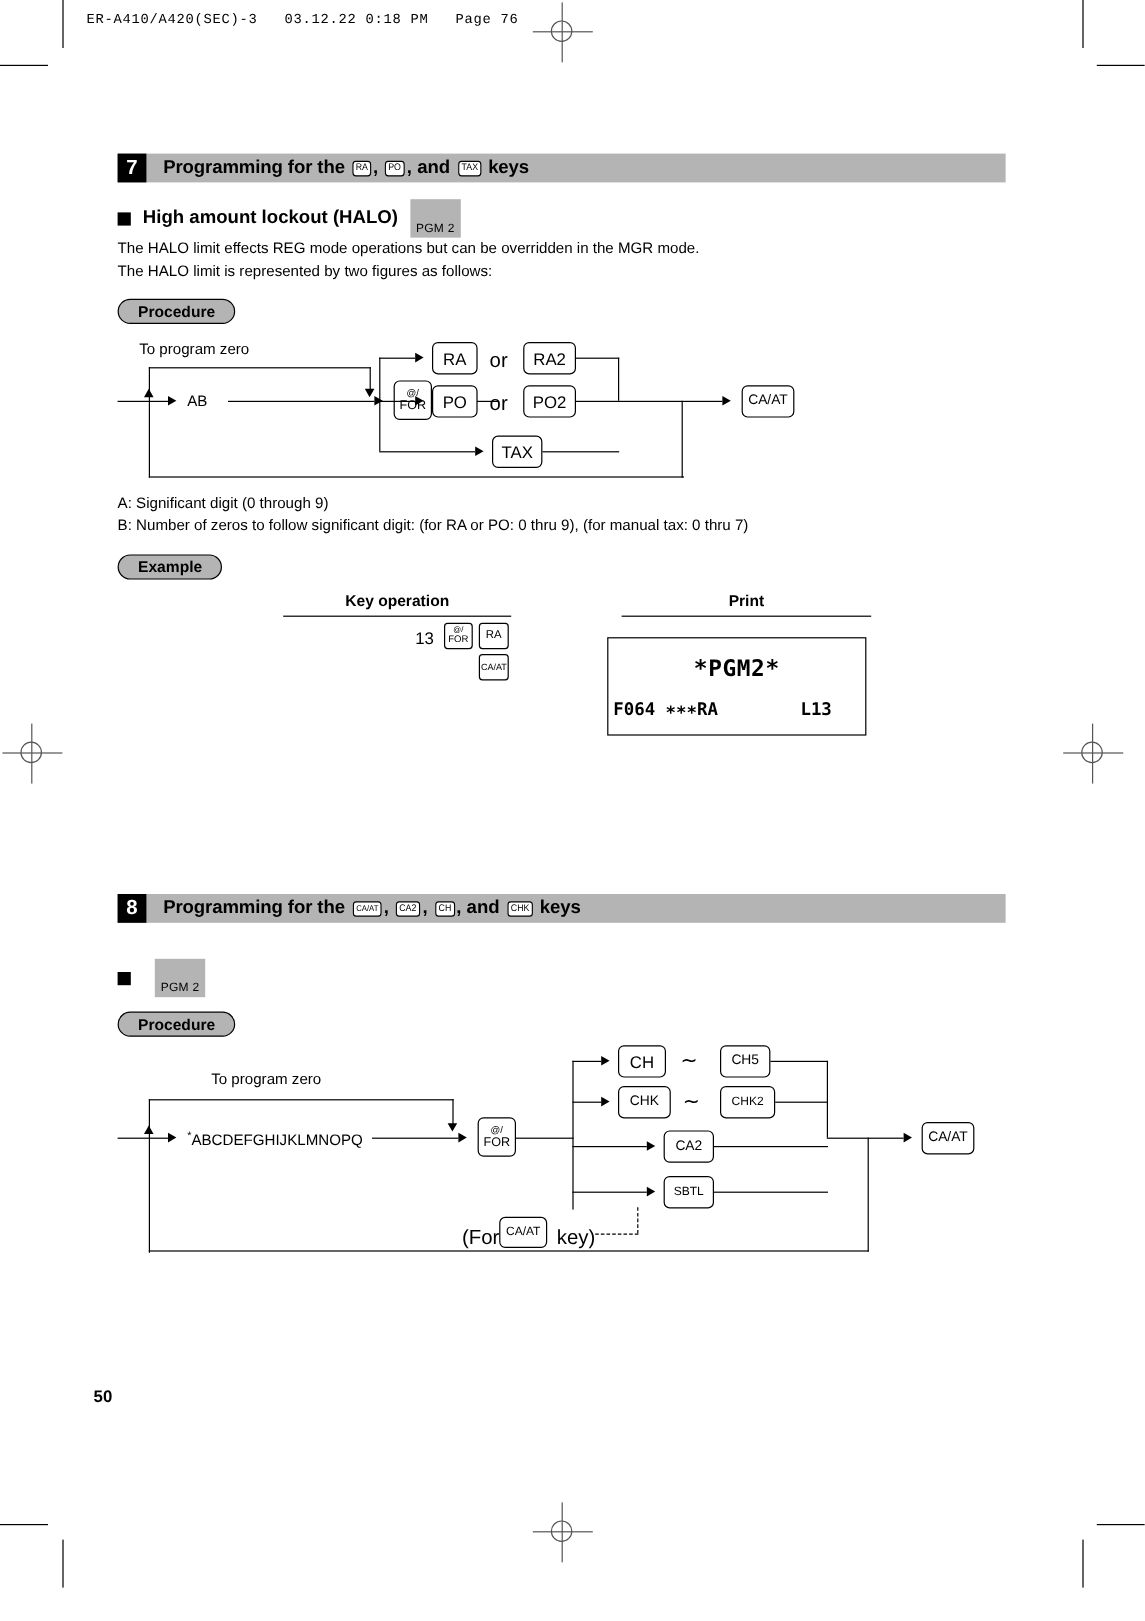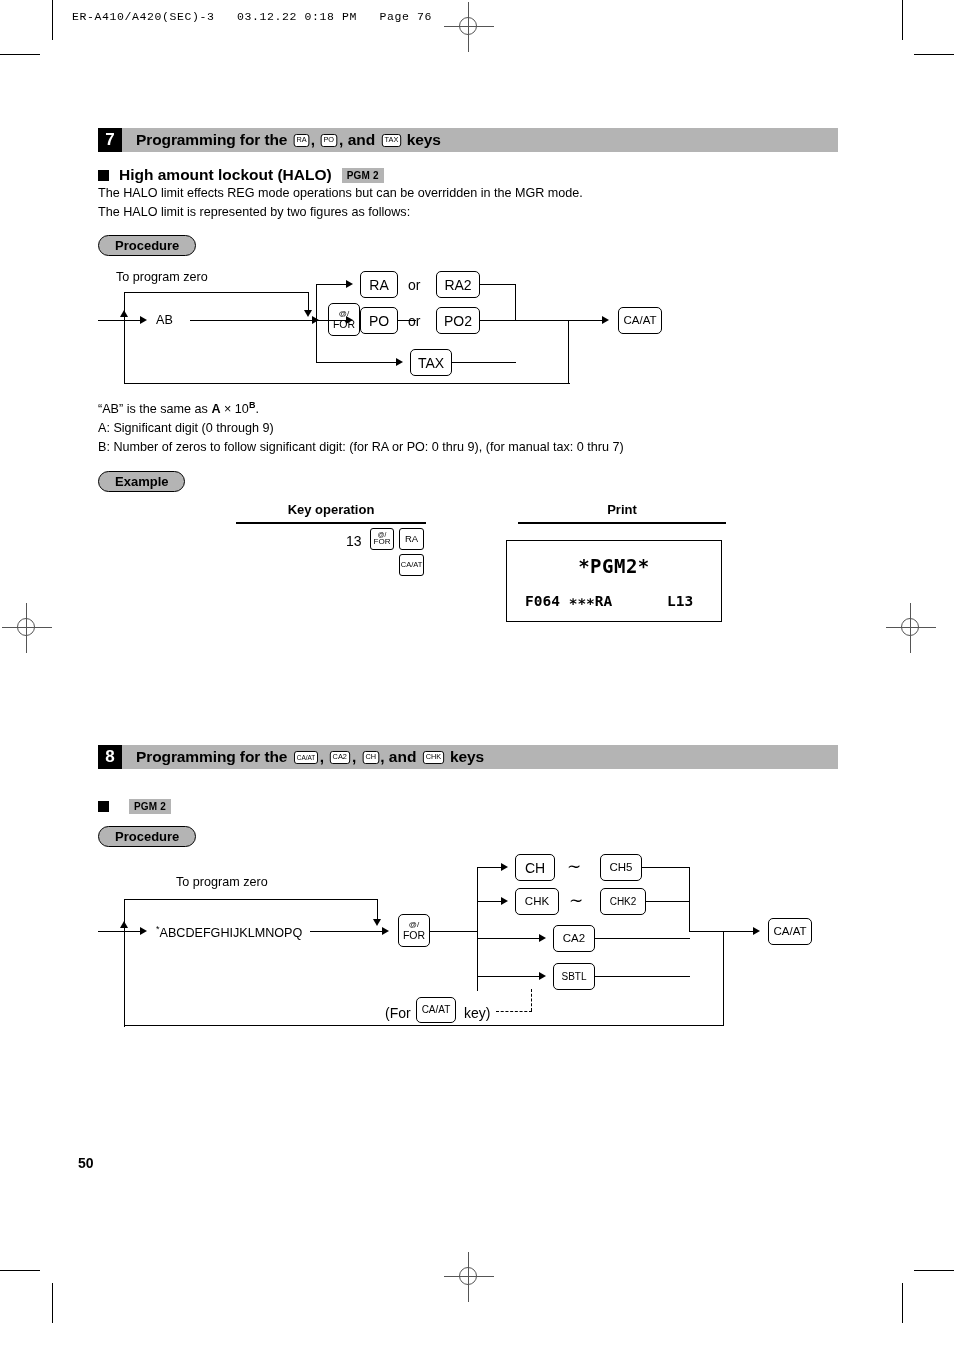--- a/index.html
+++ b/index.html
@@ -102,22 +102,22 @@
   }
   .sub-bullet {
     width: 11px; height: 11px; background: #000;
     margin-right: 10px; flex: 0 0 auto;
   }
   .pgm-badge {
     display: inline-block;
     background: #b4b4b4;
     color: #000;
     font-size: 10px;
-    font-weight: bold;
-    padding: 2px 5px 2px 5px;
+    font-weight: normal;
+    padding: 19px 5px 2px 5px;
     margin-left: 10px;
     letter-spacing: 0.2px;
     line-height: 1.1;
   }
 
   .body-text {
     font-size: 12.6px;
     line-height: 19px;
     margin-top: 0;
   }
@@ -195,21 +195,21 @@
     line-height: 1.05;
     padding-top: 1px;
   }
   .dg-key.forkey .l1 { font-size: 8px; }
   .dg-key.forkey .l2 { font-size: 10.5px; }
   .dg-text {
     position: absolute;
     font-size: 12.6px;
     white-space: nowrap;
   }
-  .dg-text.small { font-size: 14px; }
+  .dg-text.small { font-size: 17px; }
   .dg-text.tilde { font-size: 17px; }
 
   
   .ex-col-title {
     position: absolute;
     font-size: 13px;
     font-weight: bold;
     text-align: center;
   }
   .ex-rule { position: absolute; height: 1.4px; background: #000; }
@@ -390,23 +390,20 @@
       <span>CA/AT</span>
     </div>
 
     <div class="dg-line v" style="left:470px; top:50px; height:64px;"></div>
     <div class="dg-line h" style="left:26px; top:113px; width:446px;"></div>
     <div class="arrow-u" style="left:22px; top:40px;"></div>
 
   </div>
 
   <div class="body-text" style="margin-top:6px;">
-    <div>
-      <span>“AB” is the same as </span><span class="b">A</span><span> × 10</span><sup>B</sup><span>.</span>
-    </div>
     <div>A:  Significant digit (0 through 9)</div>
     <div>B:  Number of zeros to follow significant digit: (for RA or PO: 0 thru 9), (for manual tax: 0 thru 7)</div>
   </div>
 
   <div style="margin-top:14px;">
     <span class="pill">Example</span>
   </div>
 
   <div class="diagram" style="height:130px; margin-top:10px;">
     <div class="ex-col-title" style="left:138px; top:0; width:190px;">Key operation</div>
@@ -422,21 +419,21 @@
     </div>
     <div class="keyop-cap" style="left:301px; top:26px; width:25px; height:22px;">
       <span>RA</span>
     </div>
     <div class="keyop-cap" style="left:301px; top:52px; width:25px; height:22px; font-size:7.5px;">
       <span>CA/AT</span>
     </div>
 
     <div class="receipt" style="left:408px; top:38px; width:216px; height:82px;">
       <div class="receipt-line1" style="left:0; top:14px;">*PGM2*</div>
-      <div class="receipt-line2" style="left:18px; top:52px;">F064 ∗∗∗RA</div>
+      <div class="receipt-line2" style="left:4px; top:52px;">F064 ∗∗∗RA</div>
       <div class="receipt-line2" style="left:160px; top:52px;">L13</div>
     </div>
   </div>
 
 </div>
 
 <div class="col" style="top:745px;">
 
   <div class="sec-head">
     <div class="sec-num">8</div>

